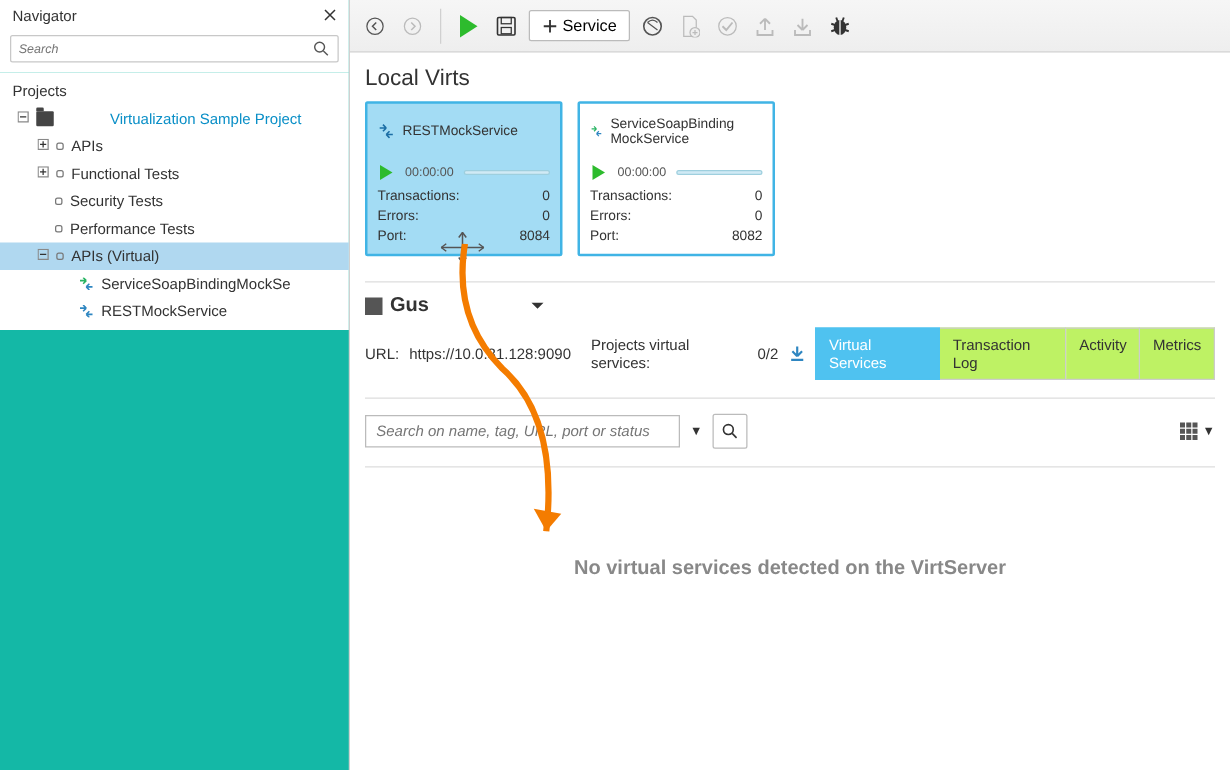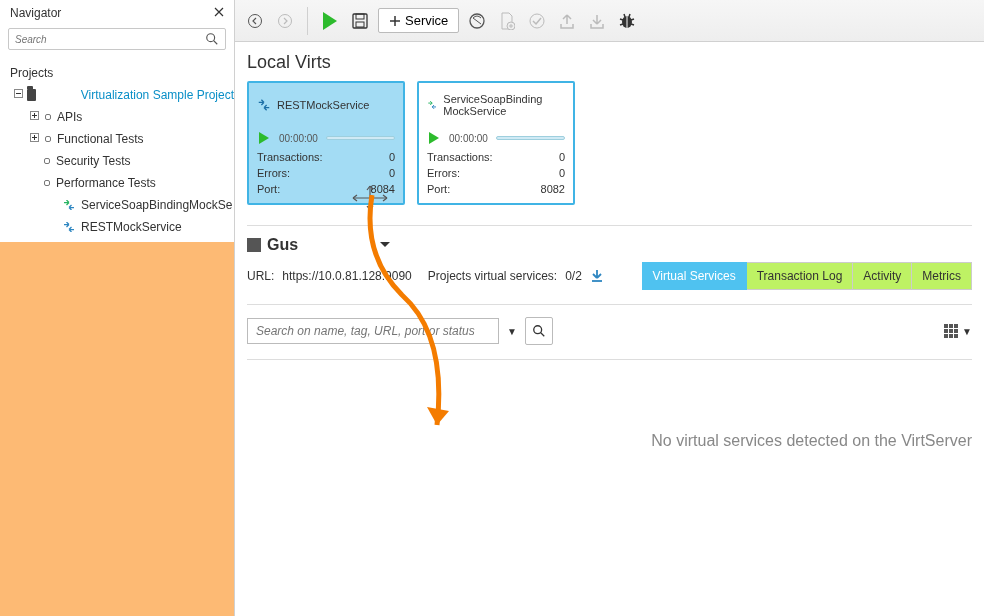--- a/index.html
+++ b/index.html
@@ -1,18 +1,18 @@
 <!DOCTYPE html>
 <html><head>
 <meta charset="utf-8">
 <style>
 * { box-sizing: border-box; margin: 0; padding: 0; font-family: Arial, sans-serif; }
 body { width: 984px; height: 616px; background: #fff; font-size: 12px; color: #333; overflow: hidden; position: relative; }
 .container { display: flex; height: 616px; }
-.nav-panel { width: 235px; border-right: 1px solid #d0d0d0; background: #fdba74; }
+.nav-panel { width: 280px; border-right: 1px solid #d0d0d0; background: #14b8a6; }
 .nav-header { display: flex; align-items: center; justify-content: space-between; padding: 6px 10px 4px 10px; background: #fff; }
 .nav-title { font-size: 12px; color: #333; }
 .nav-close { font-size: 10px; color: #333; cursor: pointer; }
 .search-wrap { padding: 4px 8px 8px 8px; background: #fff; }
 .search-box { display: flex; align-items: center; border: 1px solid #c8c8c8; border-radius: 2px; background: #fff; padding: 3px 6px; }
 .search-box input { flex: 1; border: none; outline: none; font-size: 10px; font-style: italic; color: #888; }
 .mag { width: 14px; height: 14px; }
 .tree { padding: 4px 0; background: #fff; }
 .tree-heading { padding: 4px 10px; font-size: 12px; color: #333; }
 .tree-row { display: flex; align-items: center; padding: 2px 0; height: 22px; white-space: nowrap; }
@@ -52,21 +52,21 @@
 .tab + .tab { border-left: none; }
 .tab.active { background: #4fc2f0; border-color: #4fc2f0; color: #fff; }
 .hr { height: 1px; background: #ddd; margin-bottom: 12px; }
 .filter-row { display: flex; align-items: center; gap: 8px; margin-bottom: 14px; }
 .filter-input { width: 252px; border: 1px solid #bbb; padding: 5px 8px; font-size: 12px; font-style: italic; color: #999; }
 .ddcaret { font-size: 10px; color: #333; }
 .sq-btn { width: 28px; height: 28px; border: 1px solid #bbb; background: #fff; display: flex; align-items: center; justify-content: center; border-radius: 2px; }
 .grid-ico { margin-left: auto; display: flex; align-items: center; gap: 4px; }
 .grid-dots { display: grid; grid-template-columns: repeat(3, 4px); grid-template-rows: repeat(3, 4px); gap: 1px; }
 .grid-dots span { width: 4px; height: 4px; background: #555; }
-.drop-area { text-align: right; padding: 60px 0; }
+.drop-area { text-align: center; padding: 60px 0; font-weight: bold; }
 .drop-msg1 { font-size: 16px; color: #888; margin-bottom: 8px; }
 .drop-msg2 { font-size: 13px; color: #999; }
 .arrow-overlay { position: absolute; pointer-events: none; }
 .arrow-overlay.a1 { left: 350px; top: 183px; width: 40px; height: 30px; }
 .curved-arrow { position: absolute; left: 352px; top: 195px; width: 120px; height: 250px; pointer-events: none; }
 .dl-ico { width: 14px; height: 14px; }
 </style>
 </head>
 <body>
 
@@ -123,20 +123,30 @@
         <span class="small-bullet"></span>
         <span>Functional Tests</span>
       </div>
       <div class="tree-row" style="padding-left:44px">
         <span class="small-bullet"></span>
         <span>Security Tests</span>
       </div>
       <div class="tree-row" style="padding-left:44px">
         <span class="small-bullet"></span>
         <span>Performance Tests</span>
+      </div>
+      <div class="tree-row selected" style="padding-left:30px">
+        <span class="twist">
+            <svg width="10" height="10">
+              <rect x="0.5" y="0.5" width="8" height="8" fill="none" stroke="#888"></rect>
+              <line x1="2" y1="4.5" x2="7" y2="4.5" stroke="#333"></line>
+            </svg>
+          </span>
+        <span class="small-bullet"></span>
+        <span>APIs (Virtual)</span>
       </div>
       <div class="tree-row" style="padding-left:62px">
         <svg class="svc-ico" viewBox="0 0 16 12">
             <path d="M2 3 L8 3 M8 3 L5 0 M8 3 L5 6" stroke="#28b463" stroke-width="1.5" fill="none"></path>
             <path d="M14 9 L8 9 M8 9 L11 6 M8 9 L11 12" stroke="#2e86c1" stroke-width="1.5" fill="none"></path>
           </svg>
         <span>ServiceSoapBindingMockSe</span>
       </div>
       <div class="tree-row" style="padding-left:62px">
         <svg class="svc-ico" viewBox="0 0 16 12">

